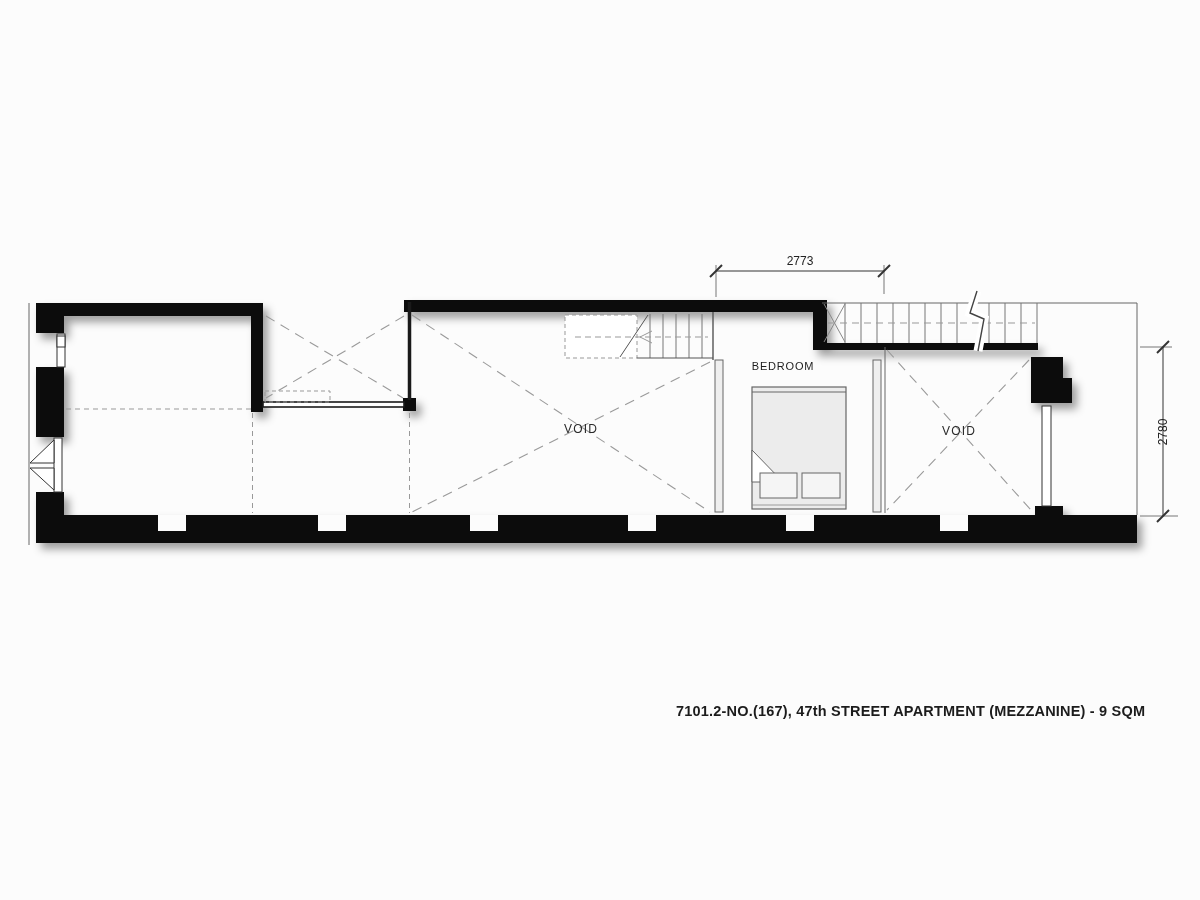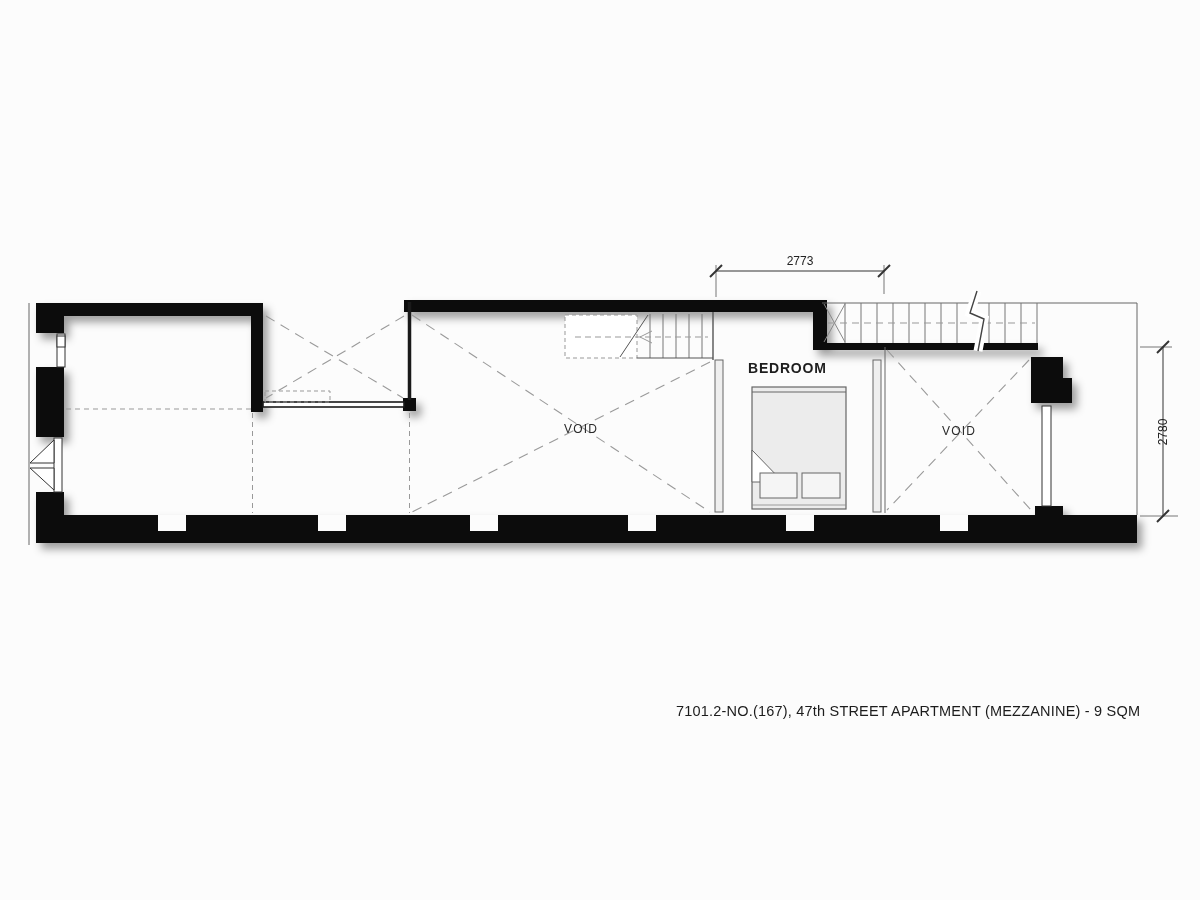--- a/index.html
+++ b/index.html
@@ -11,21 +11,21 @@
     overflow:hidden;
   }
   #canvas{position:absolute;left:0;top:0;width:1200px;height:636px;}
   svg{position:absolute;left:0;top:0;}
   .lbl{
     position:absolute;
     color:#1d1d1d;
     white-space:nowrap;
     -webkit-user-select:none;user-select:none;
   }
-  .room-lbl{font-size:14px;letter-spacing:0.8px;font-weight:700;}
+  .room-lbl{font-size:11px;letter-spacing:0.8px;font-weight:400;}
   .void-lbl{font-size:12px;letter-spacing:1.2px;color:#2a2a2a;}
   .dim-lbl{font-size:12px;color:#222;}
   .title-lbl{
     font-size:14.5px;color:#1c1c1c;letter-spacing:0.2px;
     width:460px;text-align:right;
   }
   .rot{transform:rotate(-90deg);transform-origin:center center;text-align:center;}
 </style>
 </head>
 <body>
@@ -179,15 +179,15 @@
   <div class="lbl dim-lbl" style="left:770px;top:254px;width:60px;text-align:center;">2773</div>
 
   <div class="lbl dim-lbl rot" style="left:1133px;top:425px;width:60px;height:14px;">2780</div>
 
   <div class="lbl room-lbl" style="left:748px;top:360px;width:70px;text-align:center;">BEDROOM</div>
 
   <div class="lbl void-lbl" style="left:550px;top:422px;width:62px;text-align:center;">VOID</div>
 
   <div class="lbl void-lbl" style="left:928px;top:424px;width:62px;text-align:center;">VOID</div>
 
-  <div class="lbl title-lbl" style="left:676px;top:703px;">7101.2-NO.(167), 47th STREET APARTMENT (MEZZANINE) - 9 SQM</div>
+  <div class="lbl title-lbl" style="left:676px;top:703px;font-weight:bold;">7101.2-NO.(167), 47th STREET APARTMENT (MEZZANINE) - 9 SQM</div>
 
 </div>
 
 </body></html>

